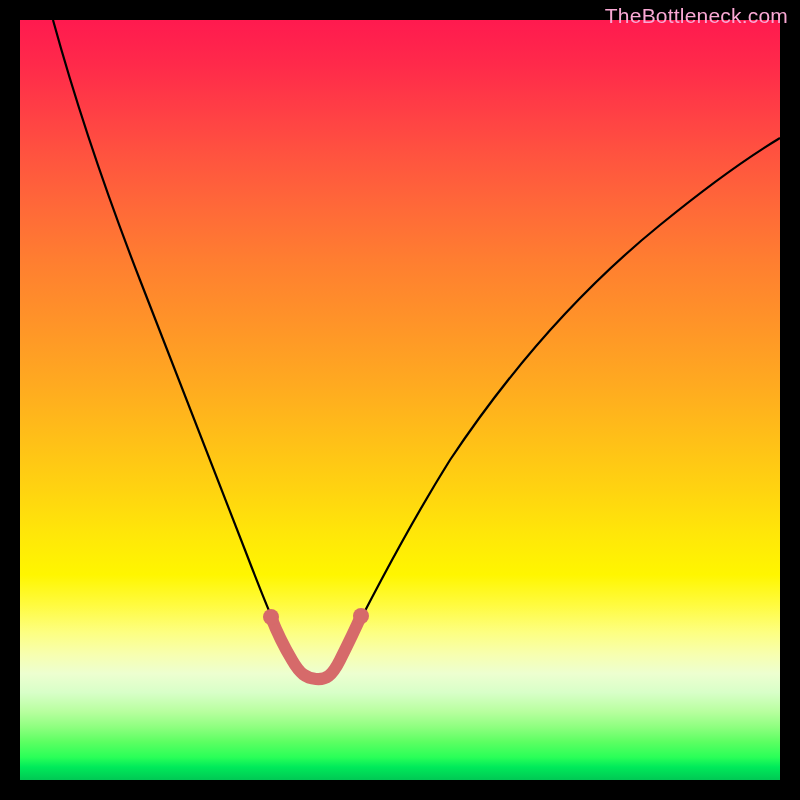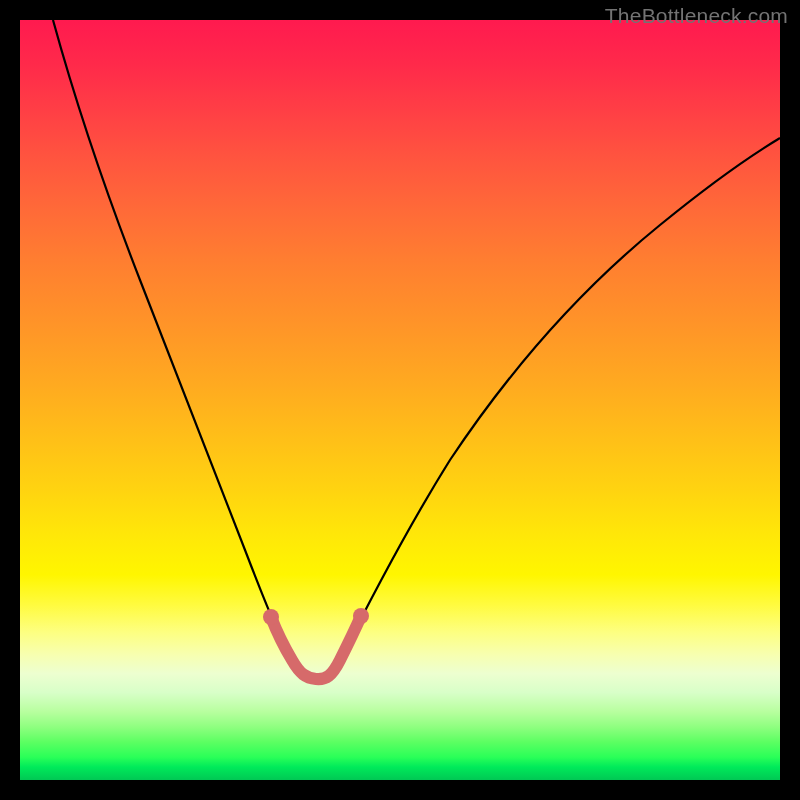--- a/index.html
+++ b/index.html
@@ -47,21 +47,21 @@
       #2aff58 97%,
       #00ea5a 98.3%,
       #00d857 99.2%,
       #00c854 100%
     );
   }
   .watermark {
     position: absolute;
     top: 4px;
     right: 12px;
-    color: #737373;
+    color: #f9a8d4;
     font-size: 21px;
     font-weight: 400;
     letter-spacing: 0.2px;
     pointer-events: none;
     user-select: none;
   }
   svg.curves {
     position: absolute;
     left: 0;
     top: 0;

